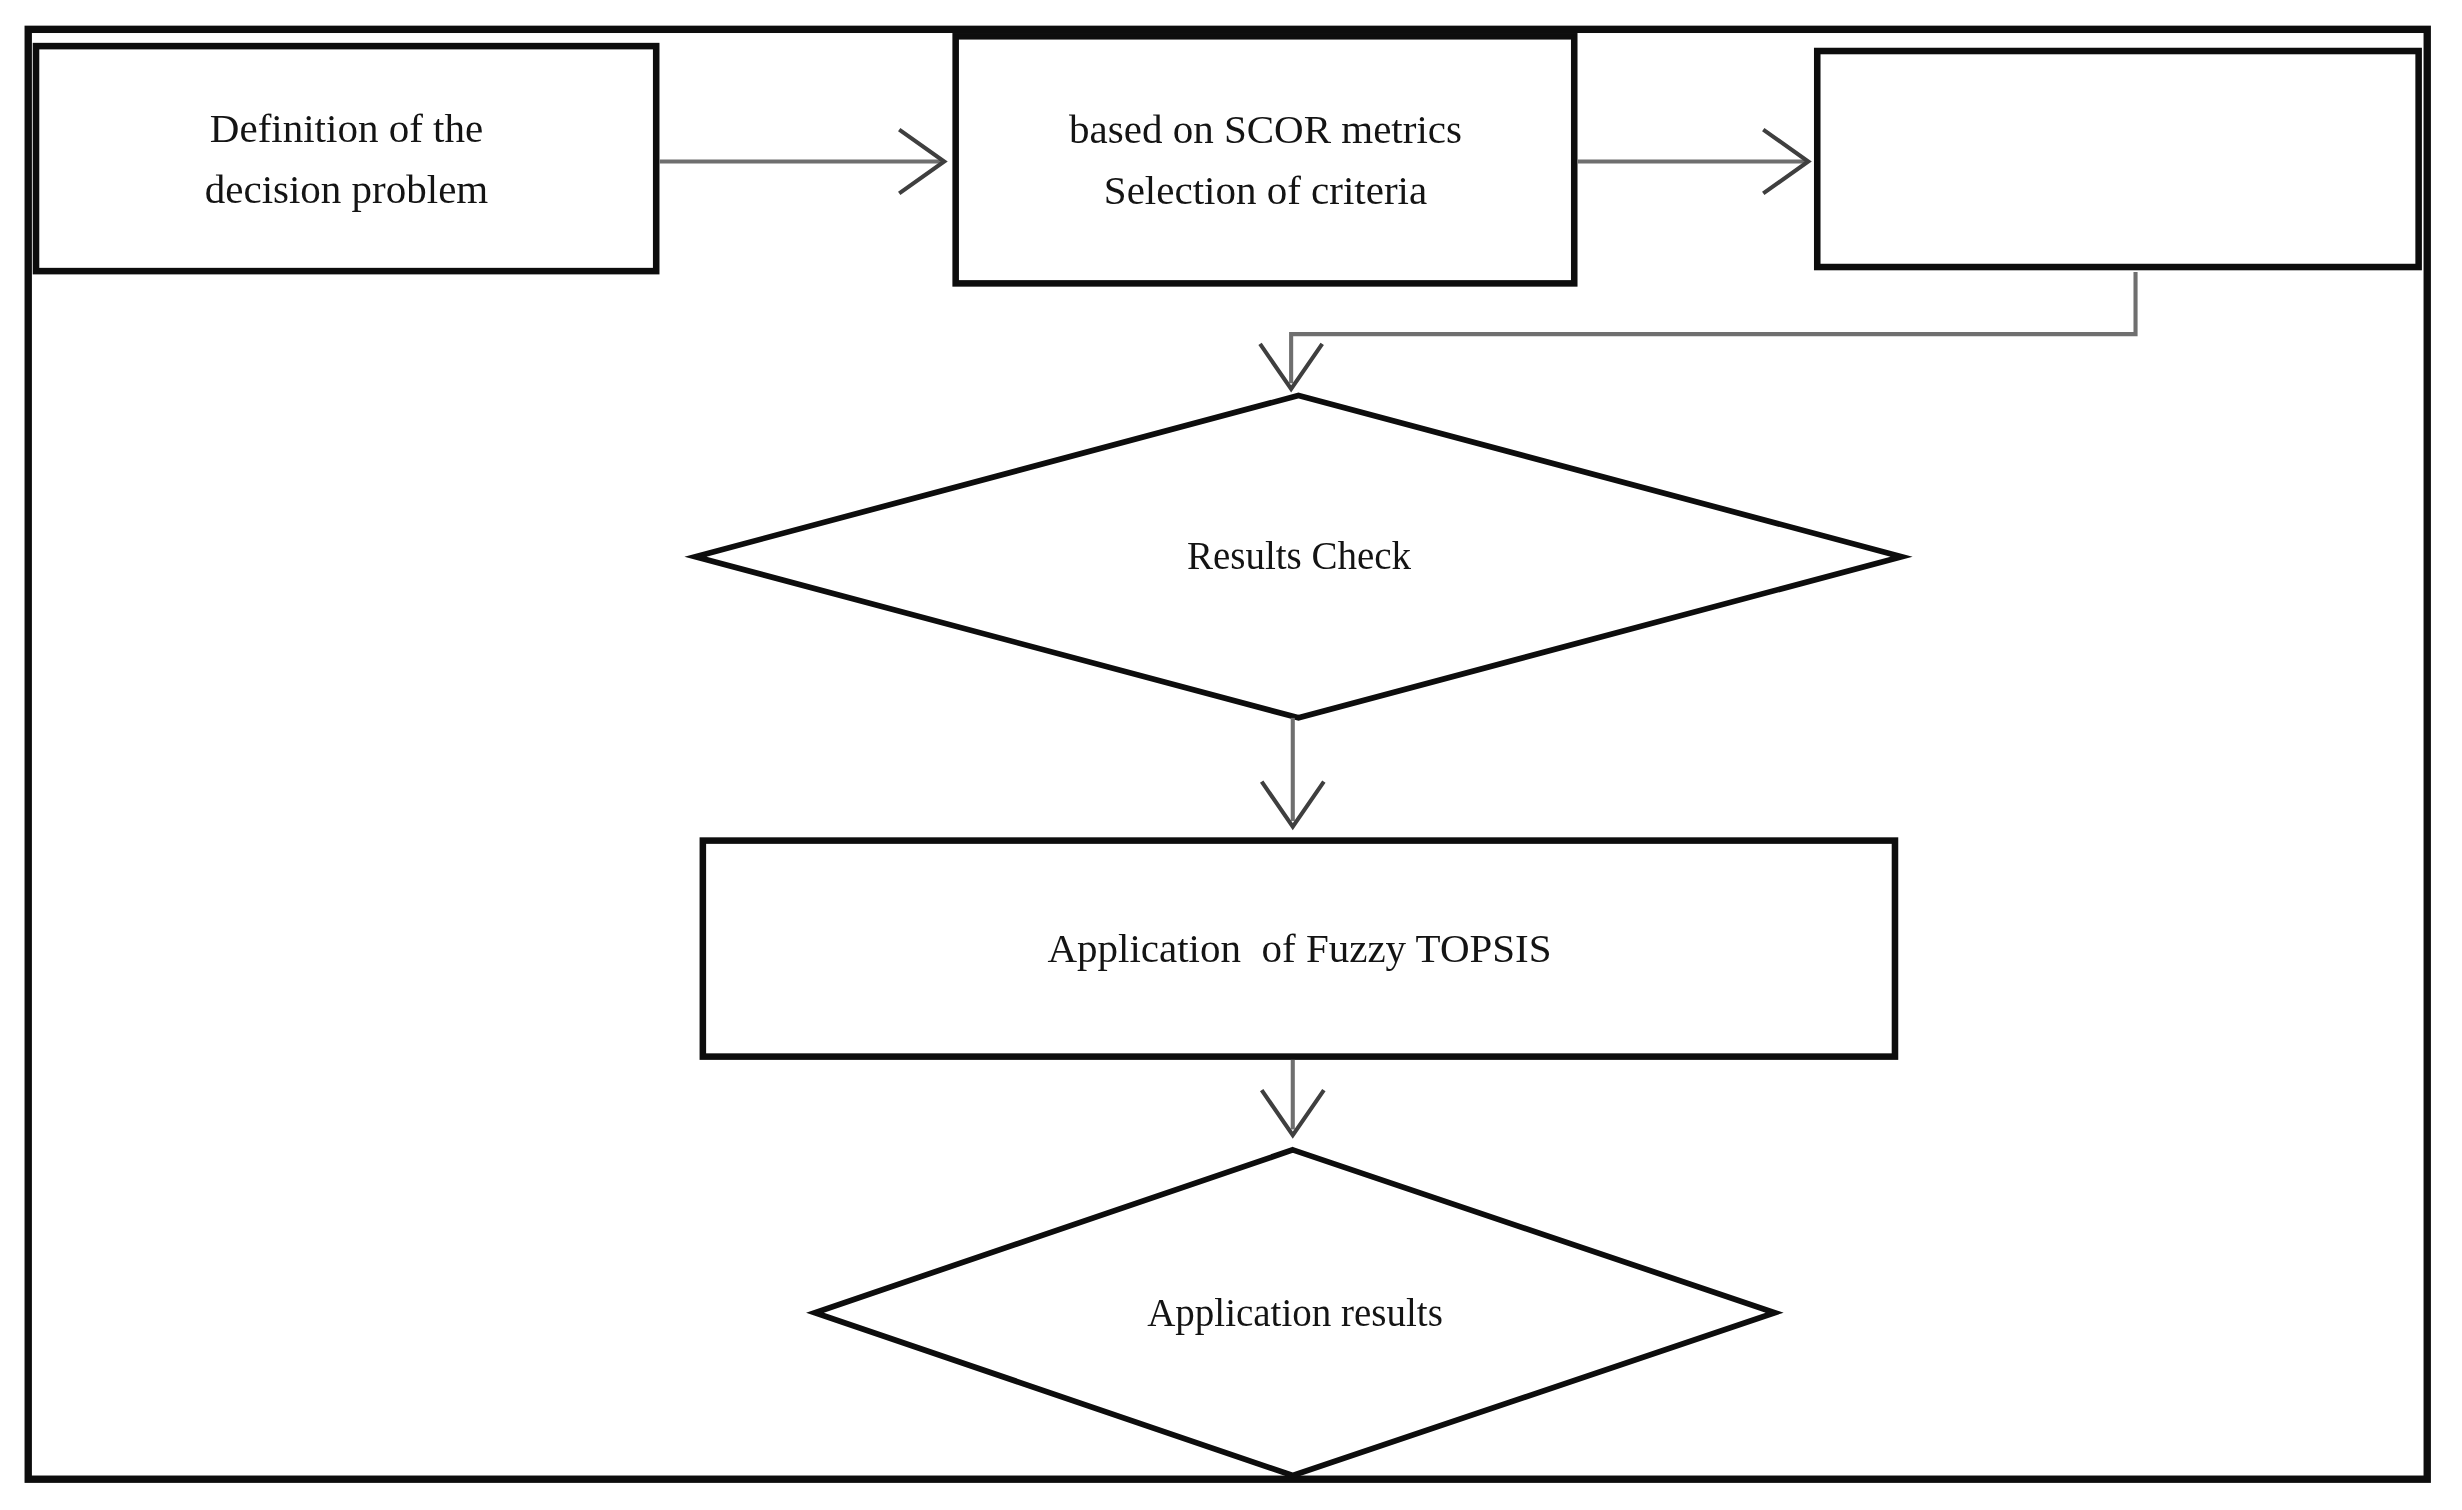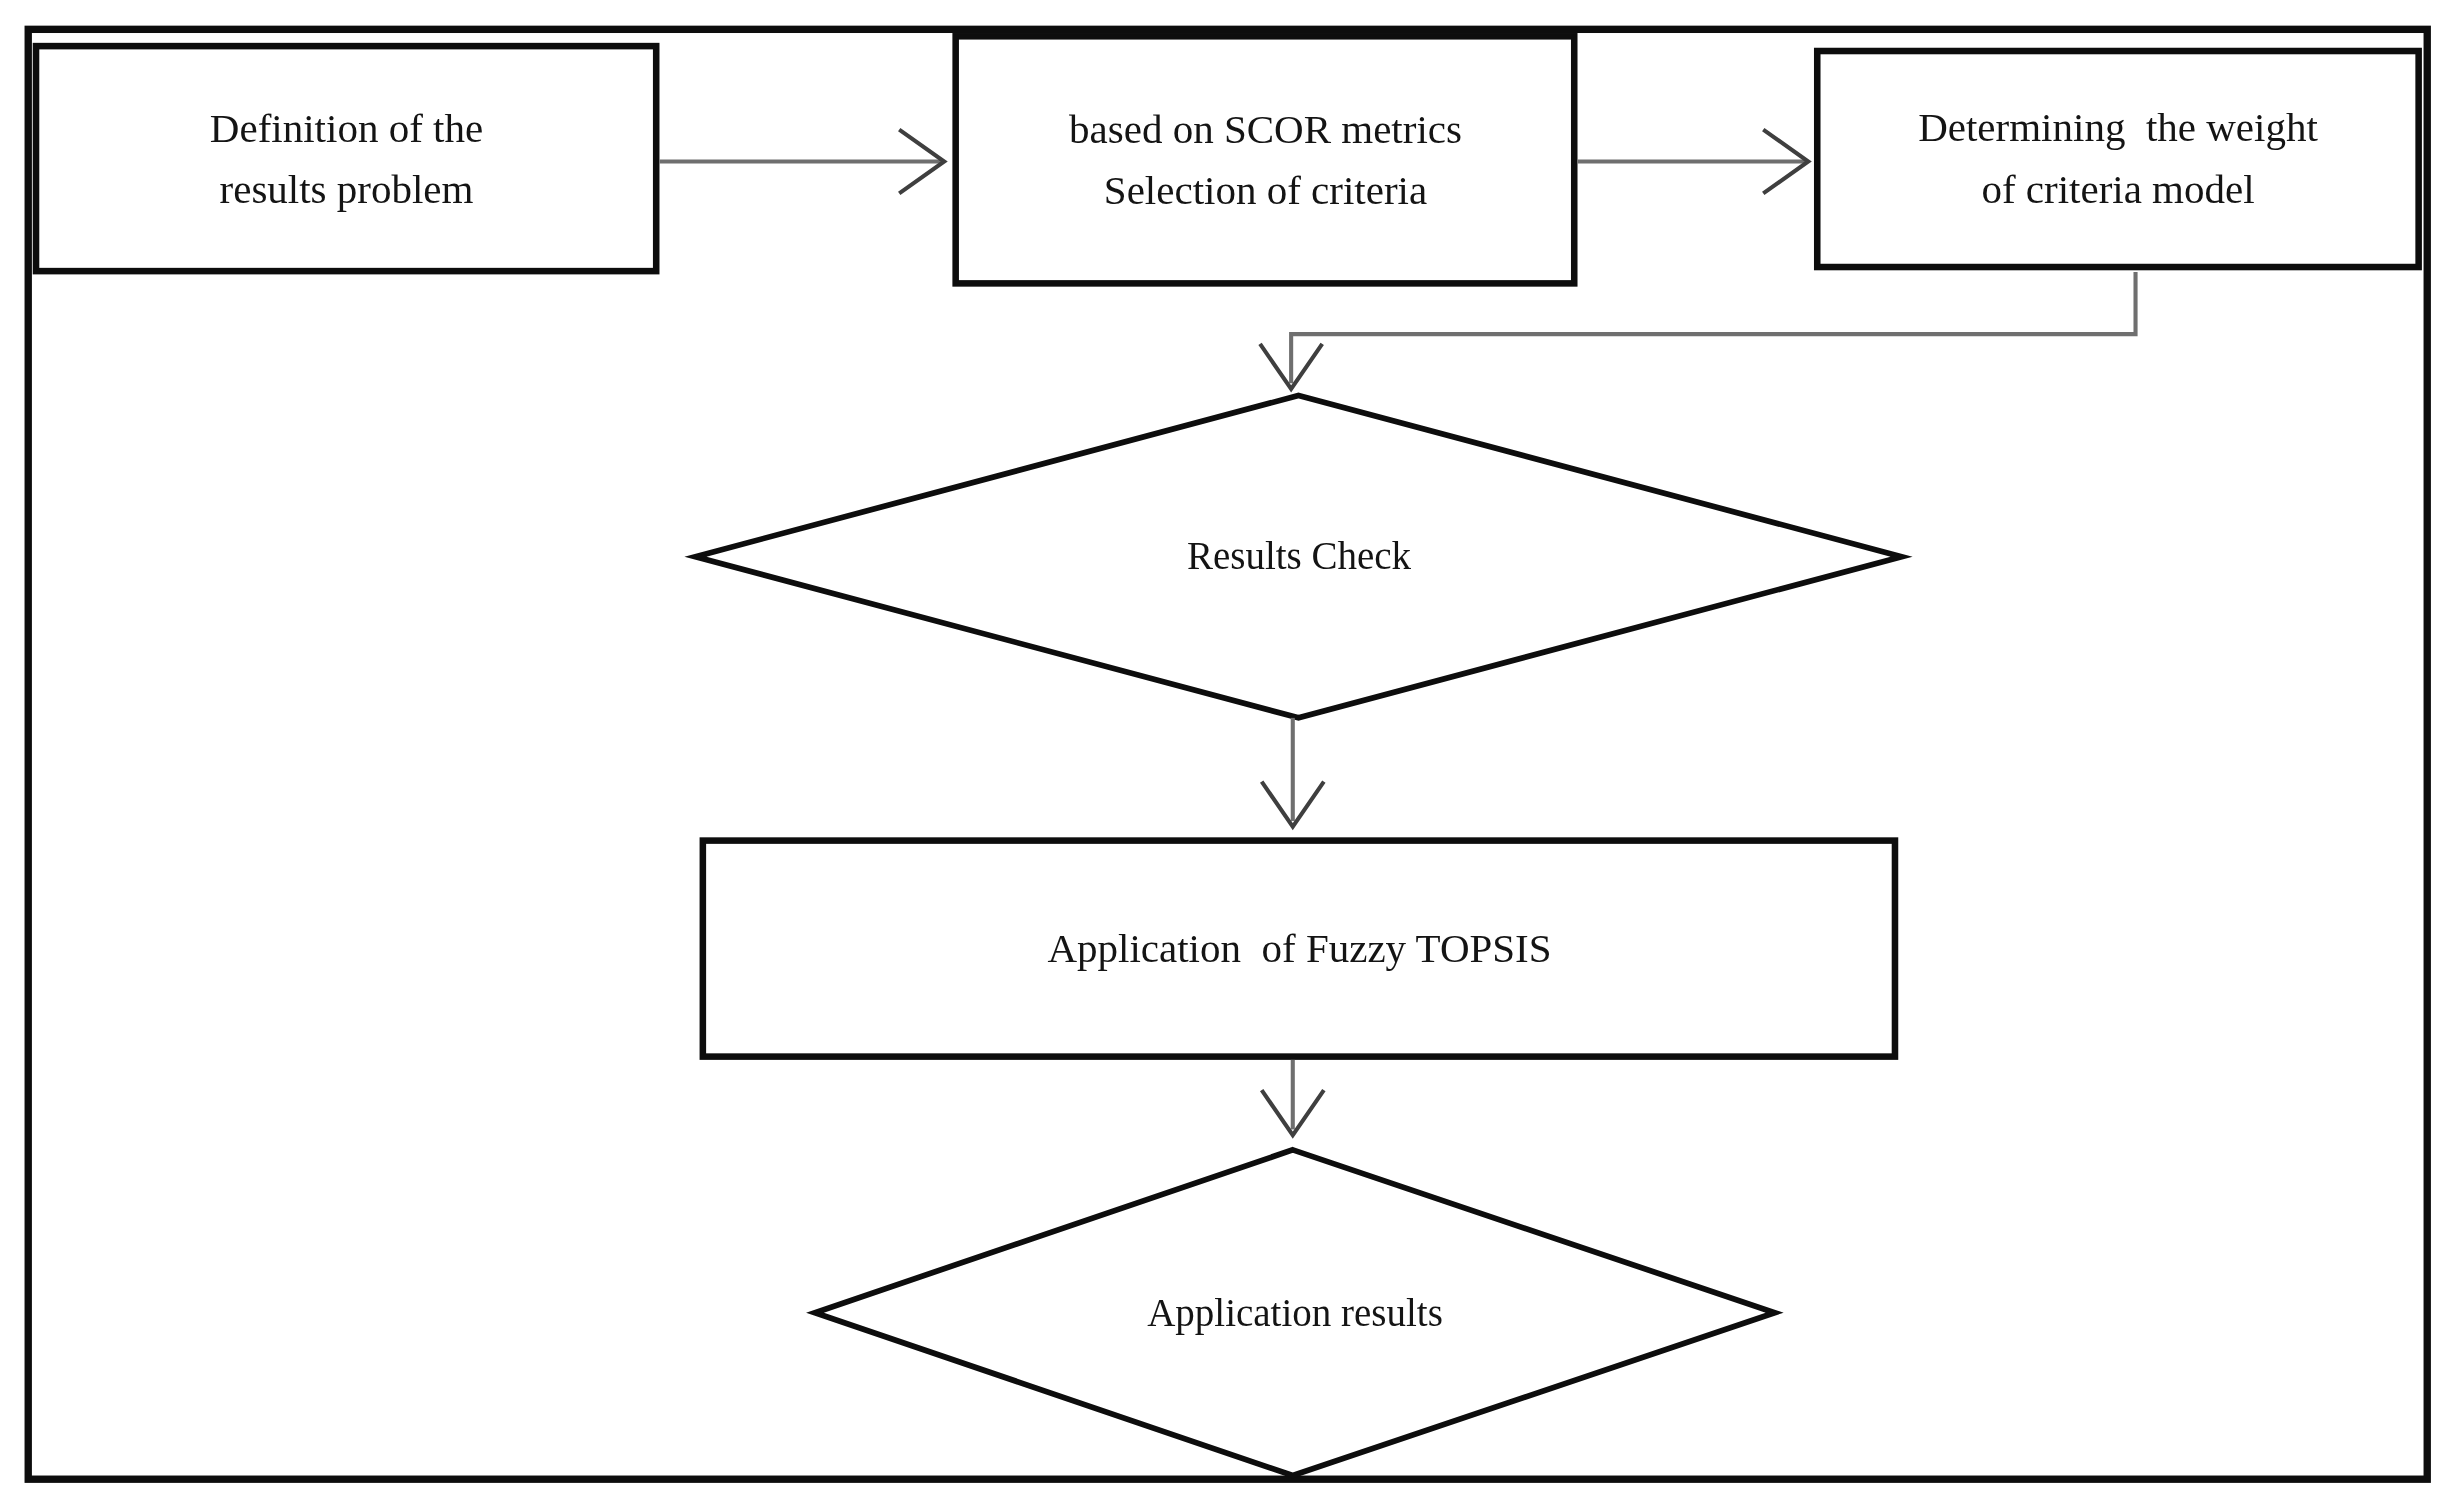--- a/index.html
+++ b/index.html
@@ -74,32 +74,28 @@
     <rect class="proc" x="859" y="1027" width="1457" height="264"></rect>
 
     <line class="conn" x1="1580" y1="1295" x2="1580" y2="1380"></line>
     <polyline class="head" points="1542,1332 1580,1387 1618,1332"></polyline>
 
     <polygon class="decision" points="1580,1405 2169,1604 1580,1803 996,1604"></polygon>
   </svg>
 
   <div class="label" style="left:33px;top:43px;width:627px;height:232px;">
     <span class="line">Definition of the</span>
-    <span class="line">results problem</span>
+    <span class="line">decision problem</span>
   </div>
 
   <div class="label" style="left:953px;top:33px;width:625px;height:254px;">
     <span class="line">based on SCOR metrics</span>
     <span class="line">Selection of criteria</span>
   </div>
 
-  <div class="label" style="left:1814px;top:47px;width:608px;height:223px;">
-    <span class="line">Determining  the weight</span>
-    <span class="line">of criteria model</span>
-  </div>
 
   <div class="label" style="left:700px;top:837px;width:1199px;height:223px;">
     <span class="line">Application  of Fuzzy TOPSIS</span>
   </div>
 
   <div class="label diamond-label" style="left:696px;top:395px;width:1206px;height:322px;">
     <span class="line">Results Check</span>
   </div>
 
   <div class="label diamond-label" style="left:815px;top:1150px;width:960px;height:326px;">

